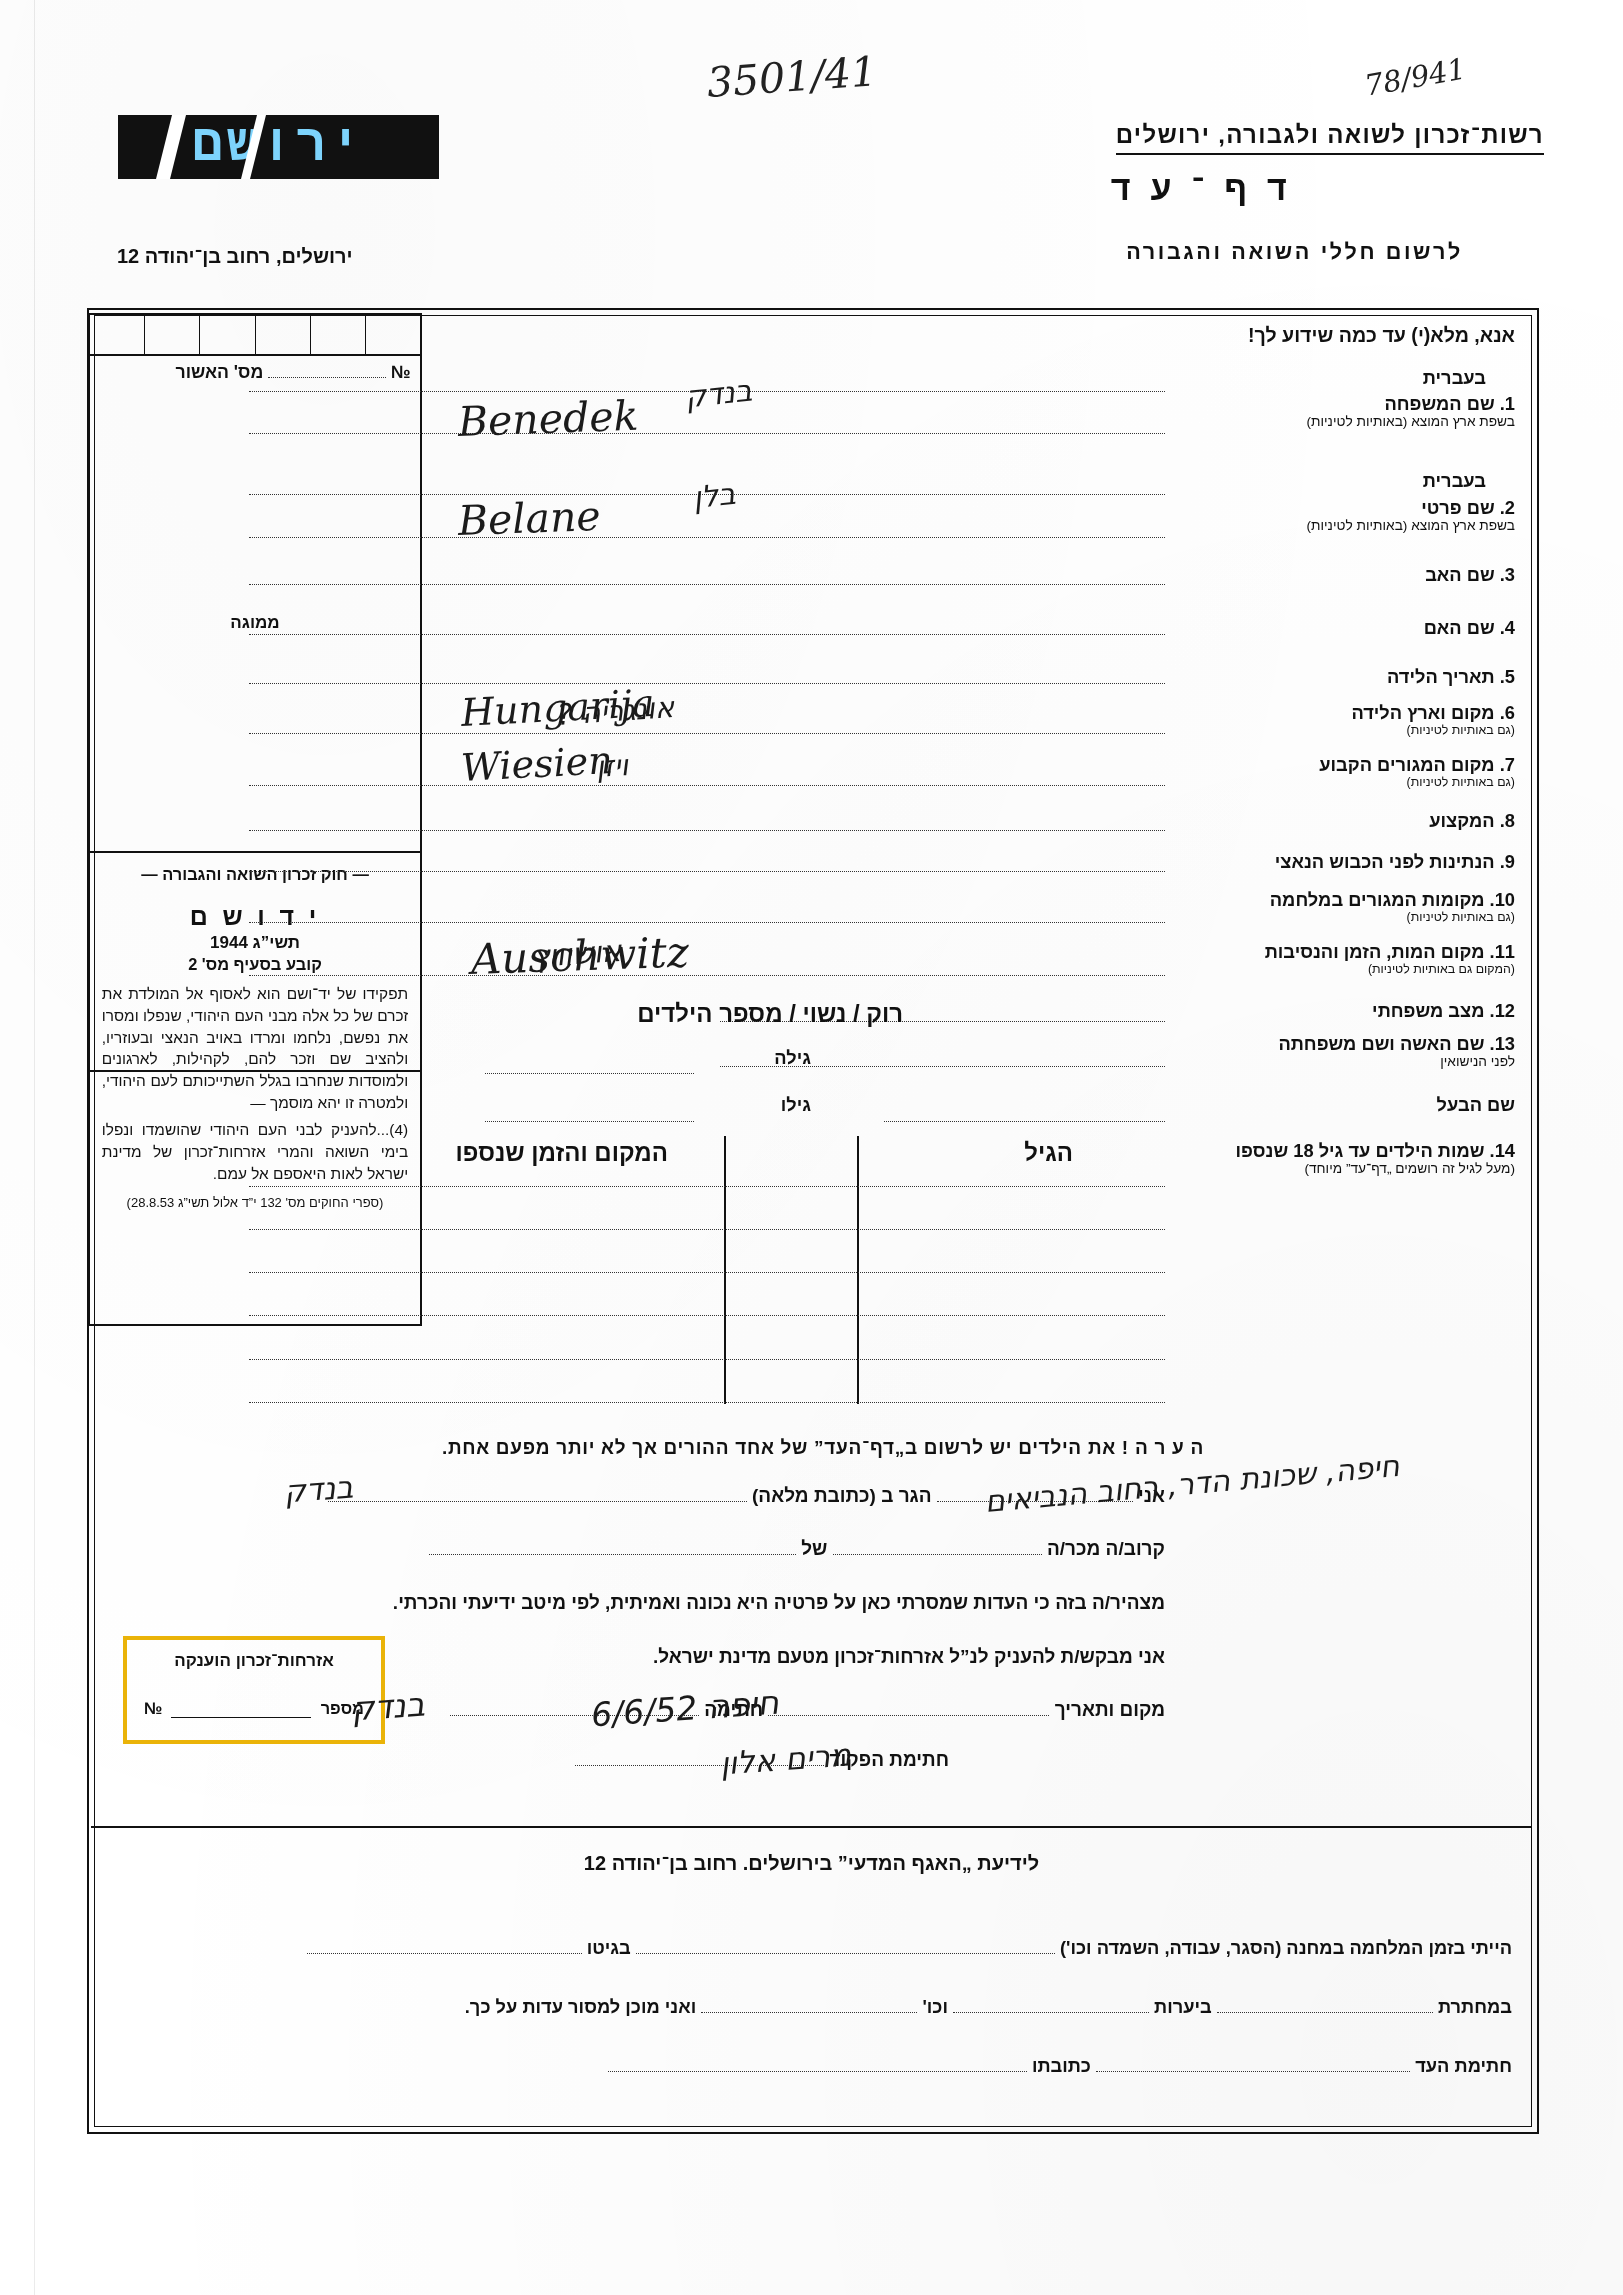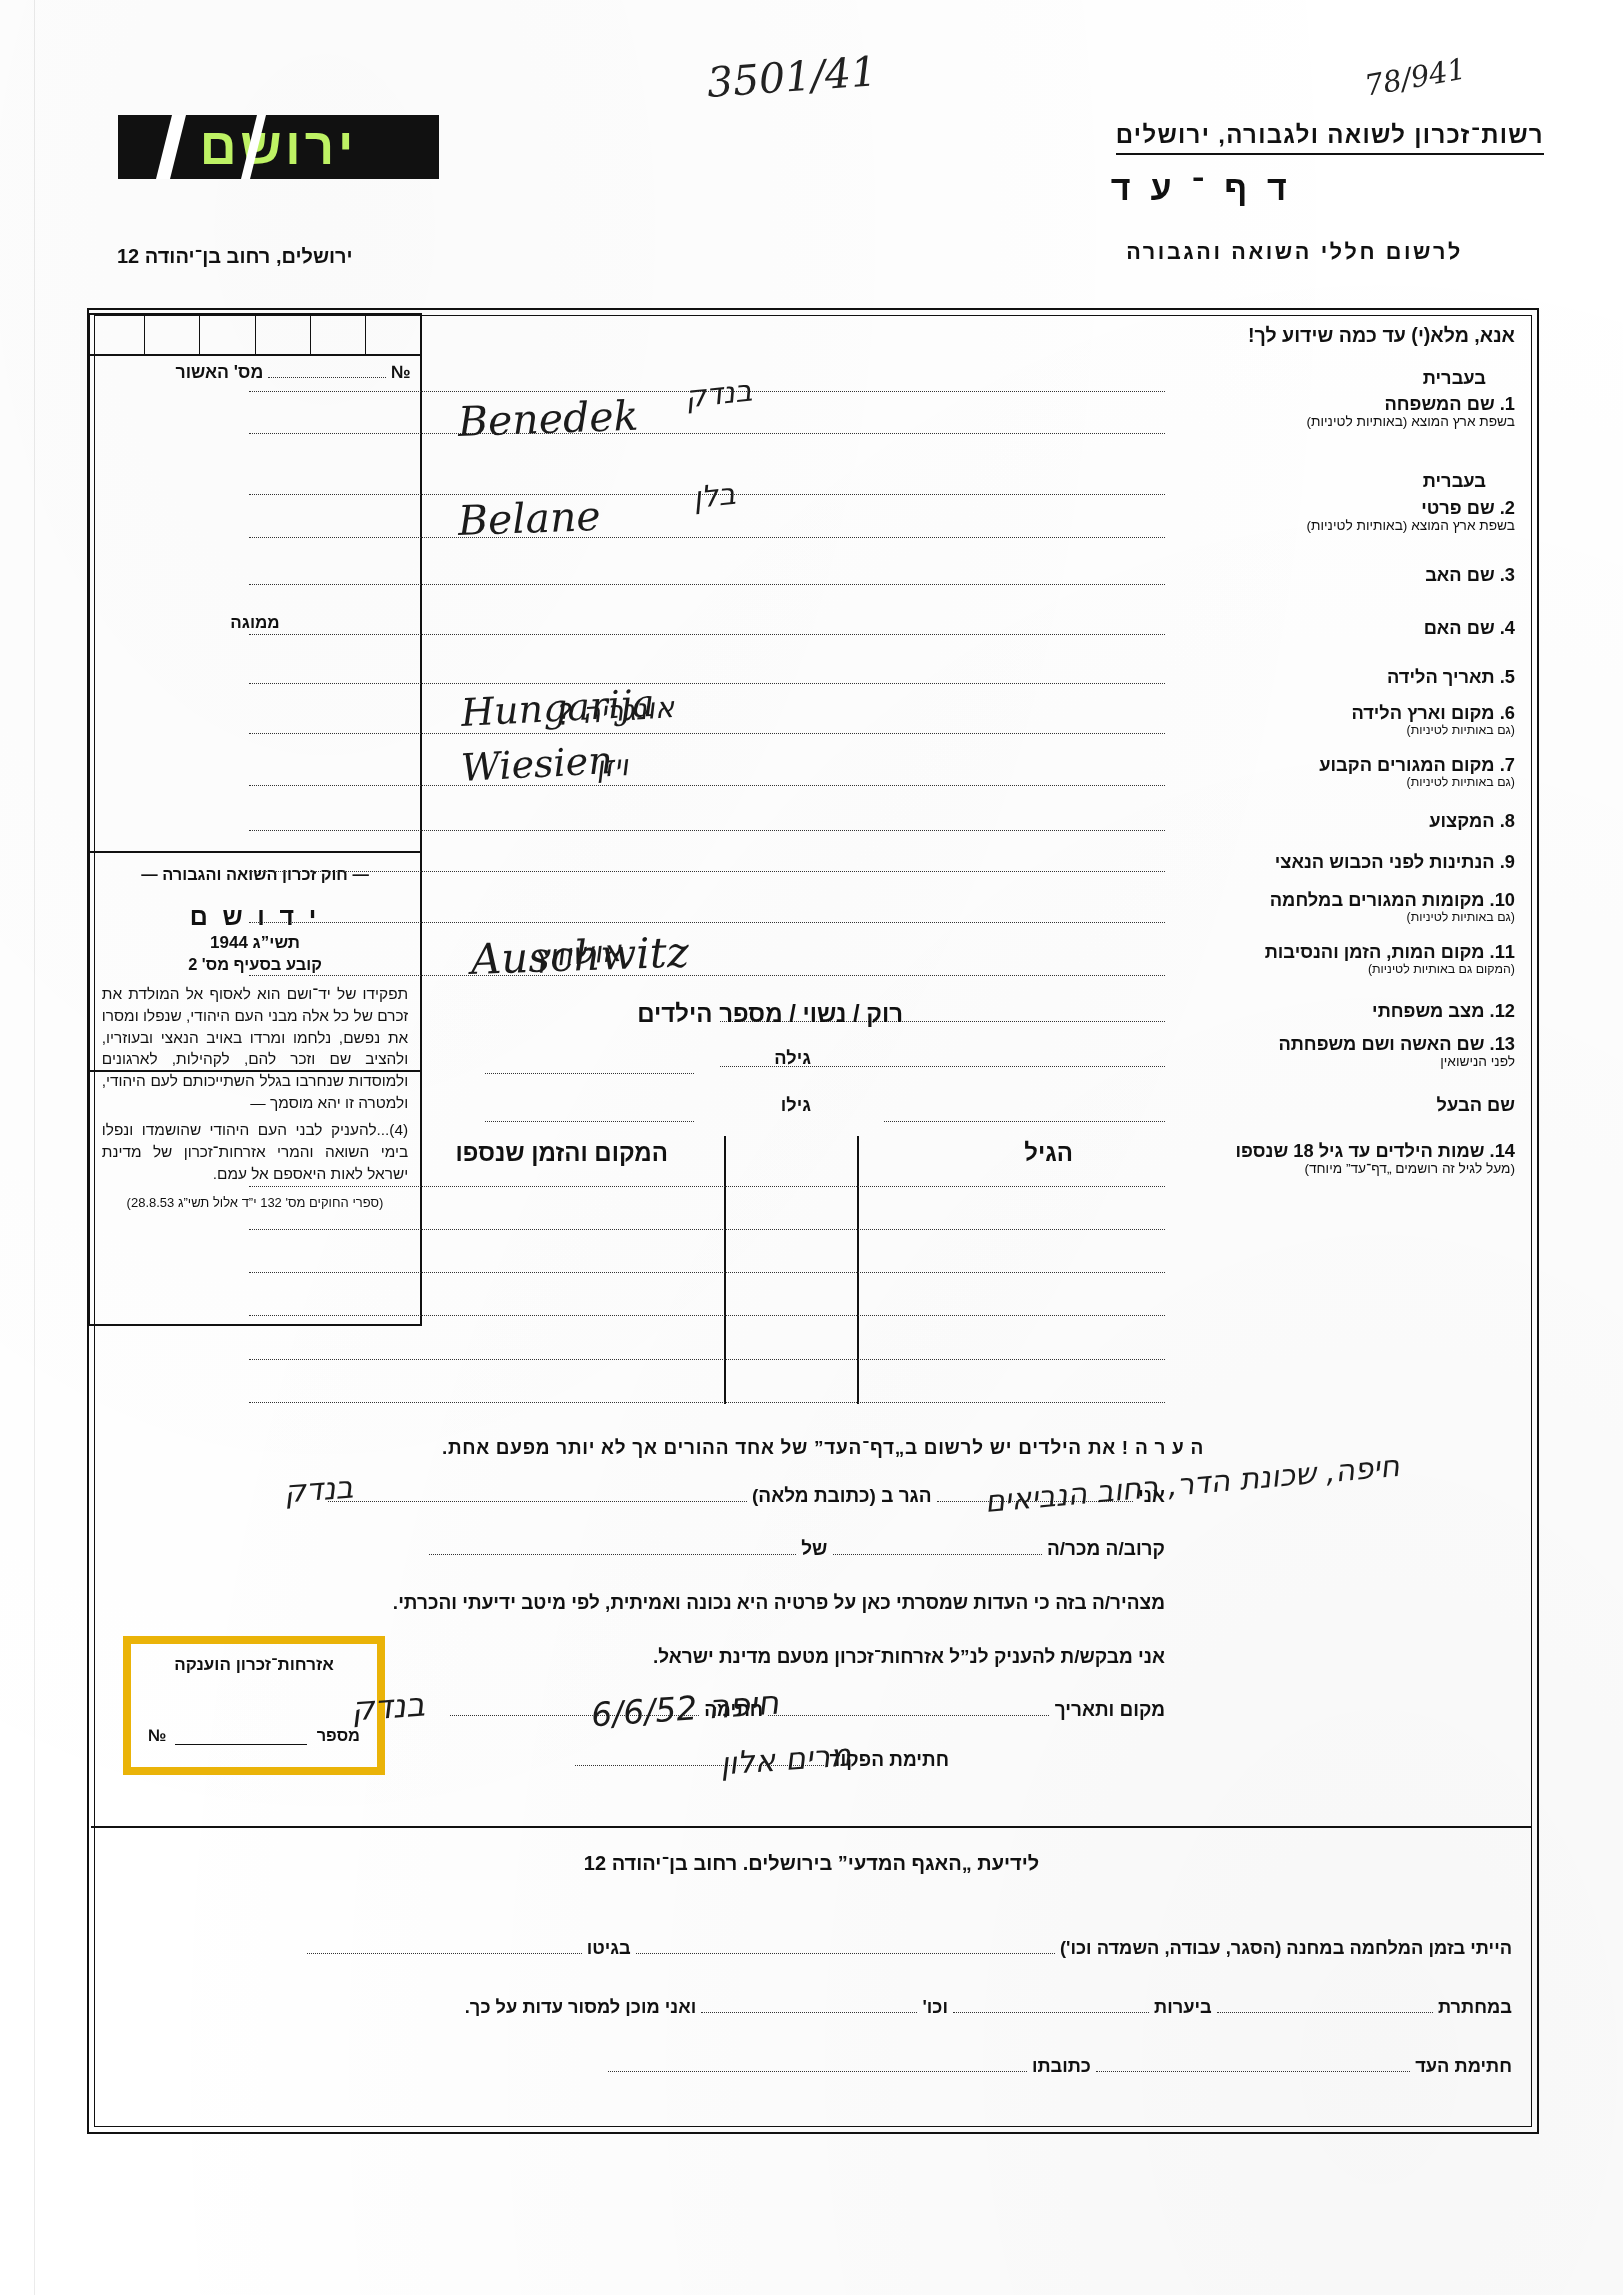--- a/index.html
+++ b/index.html
@@ -72,22 +72,22 @@
   .logo-box {
     position: absolute;
     top: 115px; left: 118px;
     width: 321px; height: 64px;
     background: #111;
     overflow: hidden;
   }
   .logo-box .logo-text {
     position: absolute;
     inset: 0;
-    color: #bef264;
-    font-family: Liberation Sans, sans-serif;
+    color: #7dd3fc;
+    font-family: Liberation Mono, monospace;
     font-weight: 700;
     font-size: 51px;
     letter-spacing: 3.9px;
     text-align: center;
     line-height: 64px;
     direction: rtl;
   }
   .logo-slash {
     position: absolute;
     top: 0; left: 46px;
@@ -265,22 +265,22 @@
     margin-top: 9.2px;
     font-size: 13px;
     text-align: center;
     line-height: 1.35;
   }
 
   
   .cit-box {
     position: absolute;
     top: 1636px; left: 123px;
-    width: 262px; height: 139px;
-    border: 8px solid #eab308;
+    width: 262px; height: 108px;
+    border: 4px solid #eab308;
     box-sizing: border-box;
     direction: rtl;
   }
   .cit-title {
     text-align: center;
     font-size: 17px;
     font-weight: 700;
     margin-top: 10.5px;
   }
   .cit-numline {

